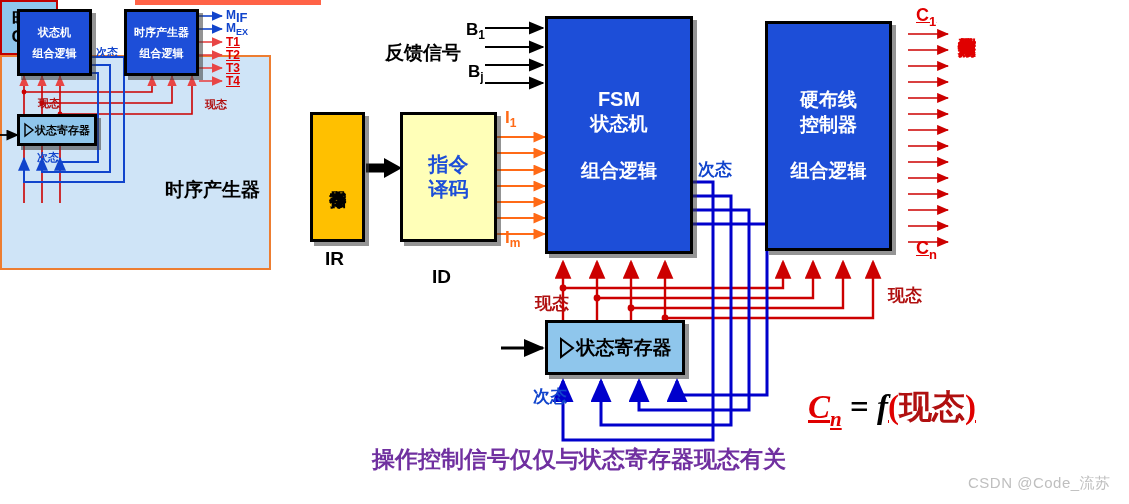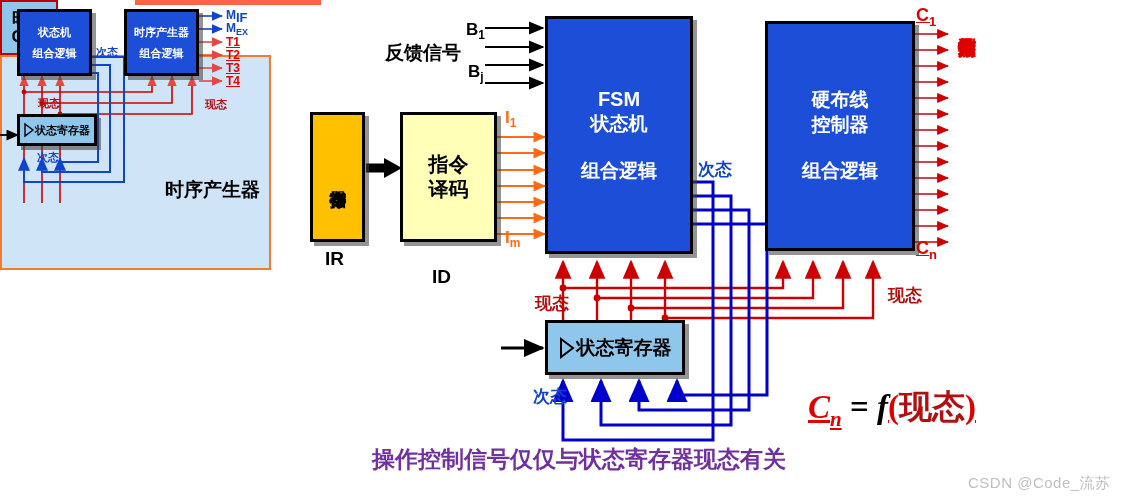--- a/index.html
+++ b/index.html
@@ -8,21 +8,21 @@
 
   .abs{position:absolute;}
   .box{position:absolute;box-sizing:border-box;display:flex;flex-direction:column;
        align-items:center;justify-content:center;text-align:center;}
 
   
   .hardbox{border:3px solid #000;box-shadow:4px 4px 0 rgba(60,60,60,.55);}
 
   .orangebox{background:#1d4ed8;color:#ffffff;font-weight:bold;}
   .amberbox{background:#FFC000;color:#000;font-weight:bold;}
-  .creambox{background:#FFFFB8;color:#000000;font-weight:bold;}
+  .creambox{background:#FFFFB8;color:#1d4ed8;font-weight:bold;}
   .bluebox{background:#8FC6EC;color:#000;font-weight:bold;}
 
   .lbl{position:absolute;white-space:nowrap;font-weight:bold;}
 
   
   .c-black{color:#000;}
   .c-red{color:#E00000;text-decoration:underline;}
   .c-darkred{color:#B01010;}
   .c-blue{color:#1144CC;}
   .c-orange{color:#FF6A16;}
@@ -156,21 +156,21 @@
   </div>
   <div class="lbl c-black" style="left:432px;top:266px;font-size:19px;">ID</div>
 
   <div class="box hardbox orangebox" style="left:545px;top:16px;width:148px;height:238px;font-size:19px;line-height:1.3;">
     <span style="font-size:20px;">FSM</span>
     <span>状态机</span>
     <span style="height:22px"></span>
     <span>组合逻辑</span>
   </div>
 
-  <div class="box hardbox orangebox" style="left:765px;top:21px;width:150px;height:230px;font-size:19px;line-height:1.3;">
+  <div class="box hardbox orangebox" style="left:765px;top:21px;width:127px;height:230px;font-size:19px;line-height:1.3;">
     <span>硬布线</span>
     <span>控制器</span>
     <span style="height:22px"></span>
     <span>组合逻辑</span>
   </div>
 
   <div class="box hardbox bluebox" style="left:545px;top:320px;width:140px;height:55px;font-size:19px;">
     <div style="display:flex;align-items:center;gap:2px;">
       <svg width="16" height="24" style="position:static;">
         <path d="M2,3 L14,12 L2,21 z" fill="#8FC6EC" stroke="#000" stroke-width="2"></path>

